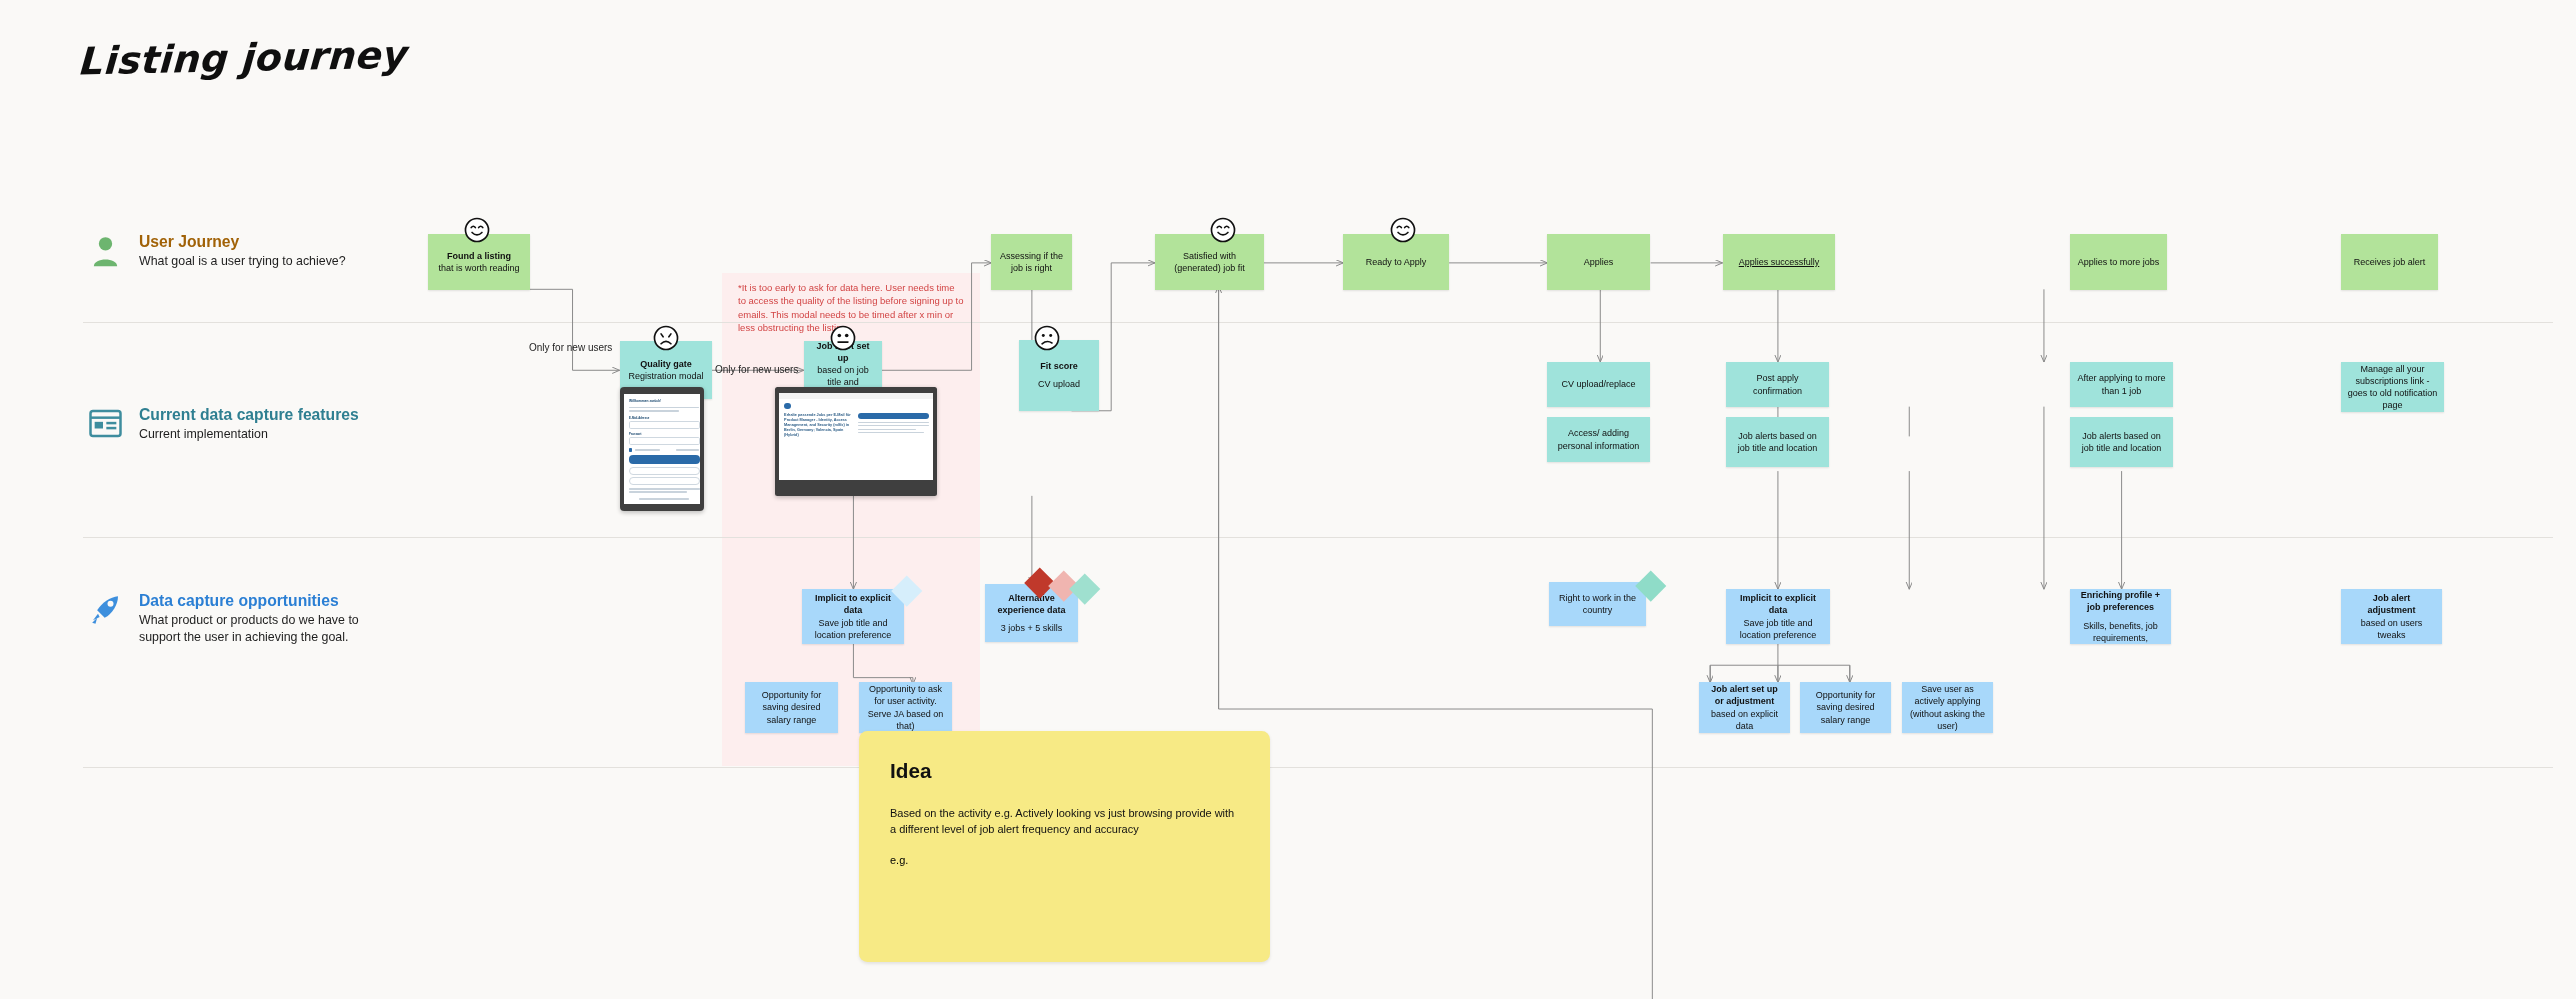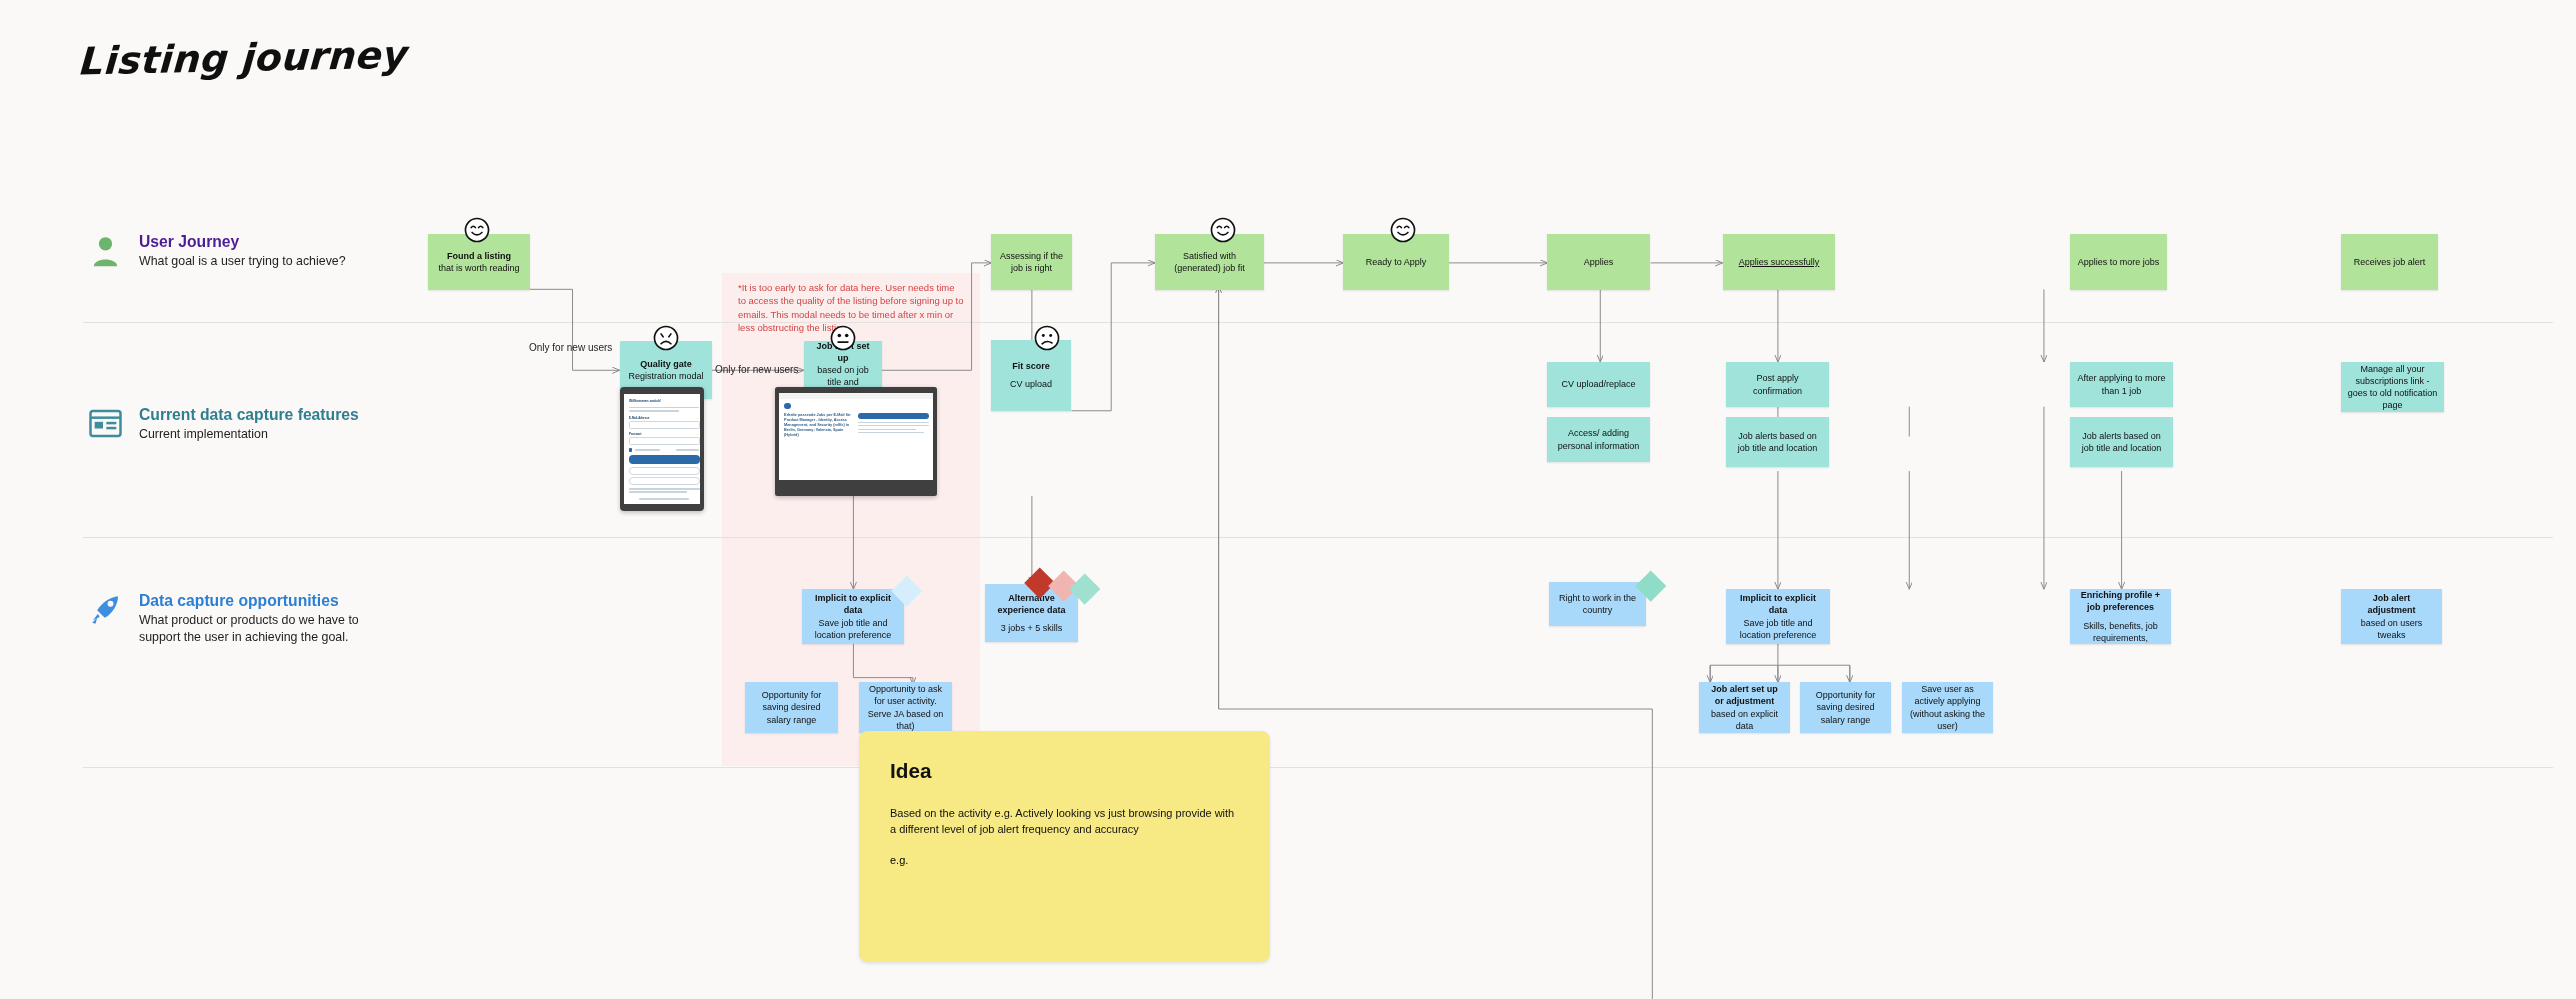--- a/index.html
+++ b/index.html
@@ -50,21 +50,21 @@
   .lane-head .lh-title {
     position: absolute; left: 51px; top: 0;
     font-size: 15.7px; font-weight: 700;
     white-space: nowrap;
   }
   .lane-head .lh-sub {
     position: absolute; left: 51px; top: 20px;
     font-size: 12.4px; color: #1e1e1e; line-height: 1.35;
     width: 248px;
   }
-  .lh-green  .lh-title { color: #4c1d95; }
+  .lh-green  .lh-title { color: #a16207; }
   .lh-teal   .lh-title { color: #2f7f91; }
   .lh-blue   .lh-title { color: #2b7fd4; }
 
   
   #pink-region {
     position: absolute;
     left: 722px; top: 273px;
     width: 258px; height: 493px;
     background: #fdeeee;
   }
@@ -352,21 +352,21 @@
   </div>
   <span class="face" style="left:829px; top:324px;">
     <svg viewBox="0 0 34 34" width="28" height="28">
       <circle cx="17" cy="17" r="14" fill="#fff" stroke="#111" stroke-width="2"></circle>
       <circle cx="12.5" cy="14" r="2.2" fill="#111"></circle>
       <circle cx="21.5" cy="14" r="2.2" fill="#111"></circle>
       <path d="M11,22 L23,22" stroke="#111" stroke-width="2" stroke-linecap="round"></path>
     </svg>
   </span>
 
-  <div class="card teal" style="left:991px; top:340px; width:80px; height:71px;">
+  <div class="card teal" style="left:1019px; top:340px; width:80px; height:71px;">
     <span class="c-title">Fit score</span>
     <span class="c-gap"></span>
     <span class="c-sub">CV upload</span>
   </div>
   <span class="face" style="left:1033px; top:324px;">
     <svg viewBox="0 0 34 34" width="28" height="28">
       <circle cx="17" cy="17" r="14" fill="#fff" stroke="#111" stroke-width="2"></circle>
       <circle cx="12.5" cy="14" r="1.8" fill="#111"></circle>
       <circle cx="21.5" cy="14" r="1.8" fill="#111"></circle>
       <path d="M11,24 Q17,19 23,23" fill="none" stroke="#111" stroke-width="2" stroke-linecap="round"></path>

